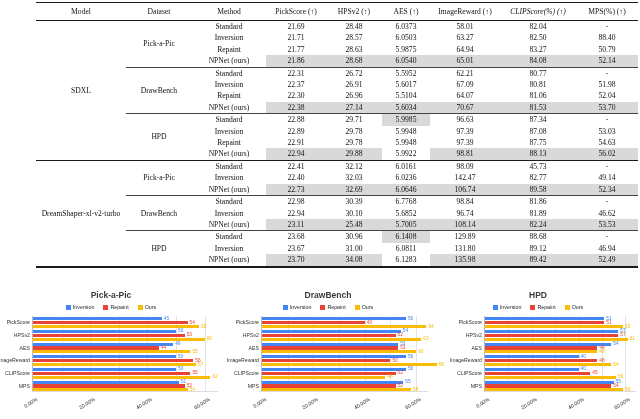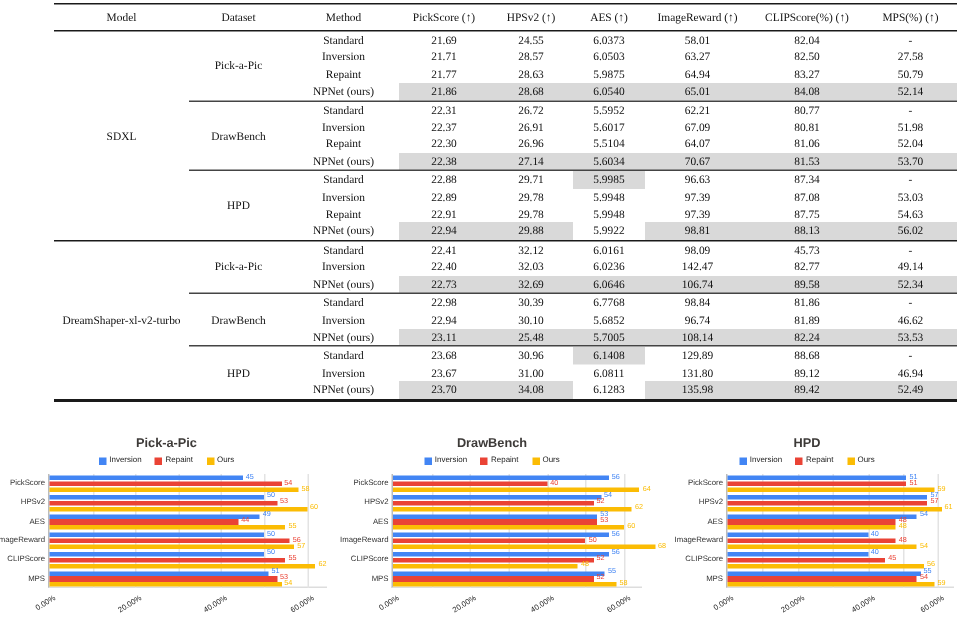--- a/index.html
+++ b/index.html
@@ -53,44 +53,44 @@
     <table class="results">
       <thead>
         <tr id="hdr-row">
             <th style="width: 90px;">Model</th>
             <th style="width: 66px;">Dataset</th>
             <th style="width: 74px;">Method</th>
             <th style="width: 60px;">PickScore (↑)</th>
             <th style="width: 56px;">HPSv2 (↑)</th>
             <th style="width: 48px;">AES (↑)</th>
             <th style="width: 70px;">ImageReward (↑)</th>
-            <th style="width: 76px;">CLIPScore(%) (↑)</th>
+            <th style="width: 76px; font-style: italic;">CLIPScore(%) (↑)</th>
             <th style="width: 62px;">MPS(%) (↑)</th>
           </tr>
       </thead>
       <tbody id="tbl-body">
           <tr>
             <td rowspan="12" class="c-model">SDXL</td>
             <td rowspan="4" class="c-dataset">Pick-a-Pic</td>
             <td class="c-method">Standard</td>
             <td class="c-data">21.69</td>
-            <td class="c-data">24.55</td>
+            <td class="c-data">28.48</td>
             <td class="c-data">6.0373</td>
             <td class="c-data">58.01</td>
             <td class="c-data">82.04</td>
             <td class="c-data">-</td>
           </tr>
           <tr>
             <td class="c-method">Inversion</td>
             <td class="c-data">21.71</td>
             <td class="c-data">28.57</td>
             <td class="c-data">6.0503</td>
             <td class="c-data">63.27</td>
             <td class="c-data">82.50</td>
-            <td class="c-data">27.58</td>
+            <td class="c-data">88.40</td>
           </tr>
           <tr>
             <td class="c-method">Repaint</td>
             <td class="c-data">21.77</td>
             <td class="c-data">28.63</td>
             <td class="c-data">5.9875</td>
             <td class="c-data">64.94</td>
             <td class="c-data">83.27</td>
             <td class="c-data">50.79</td>
           </tr>

